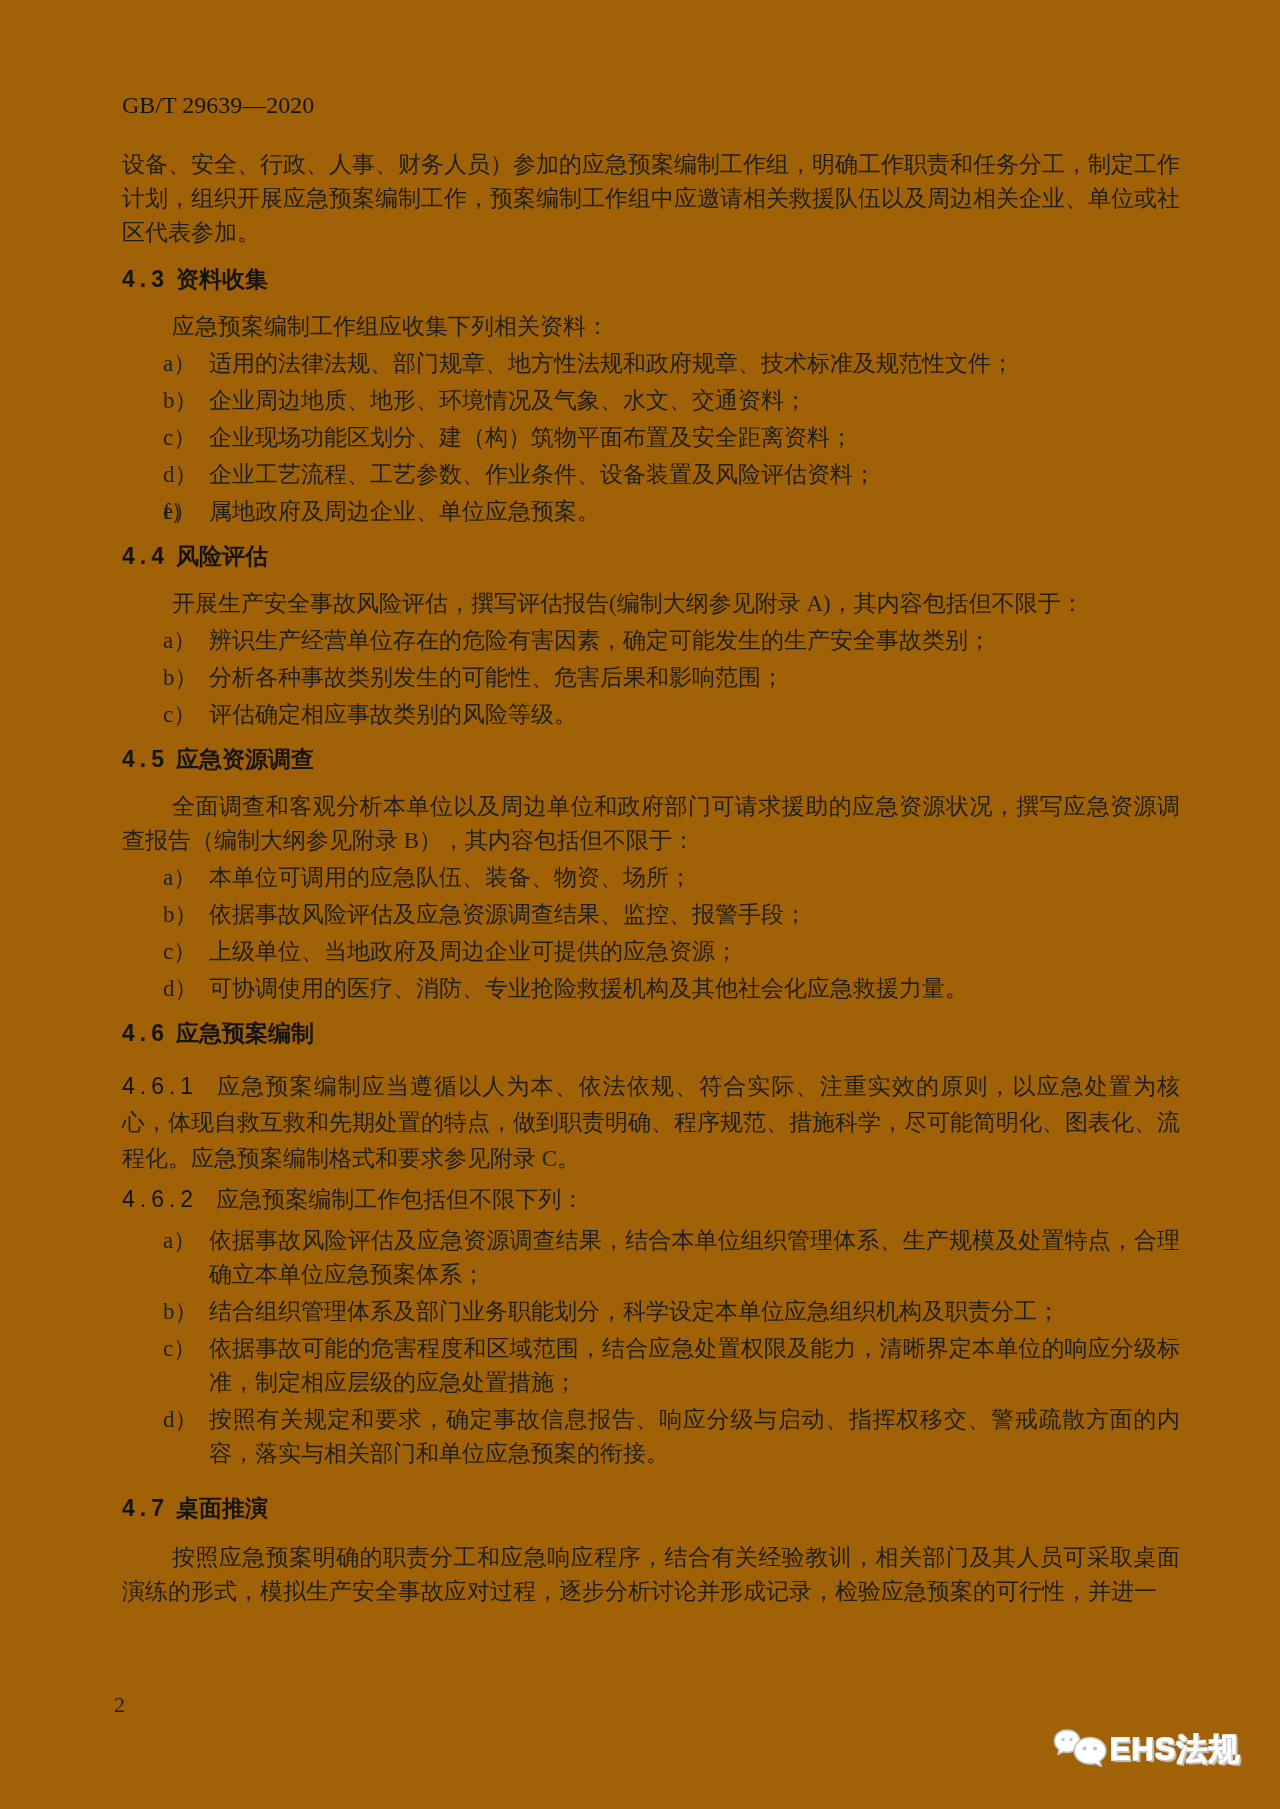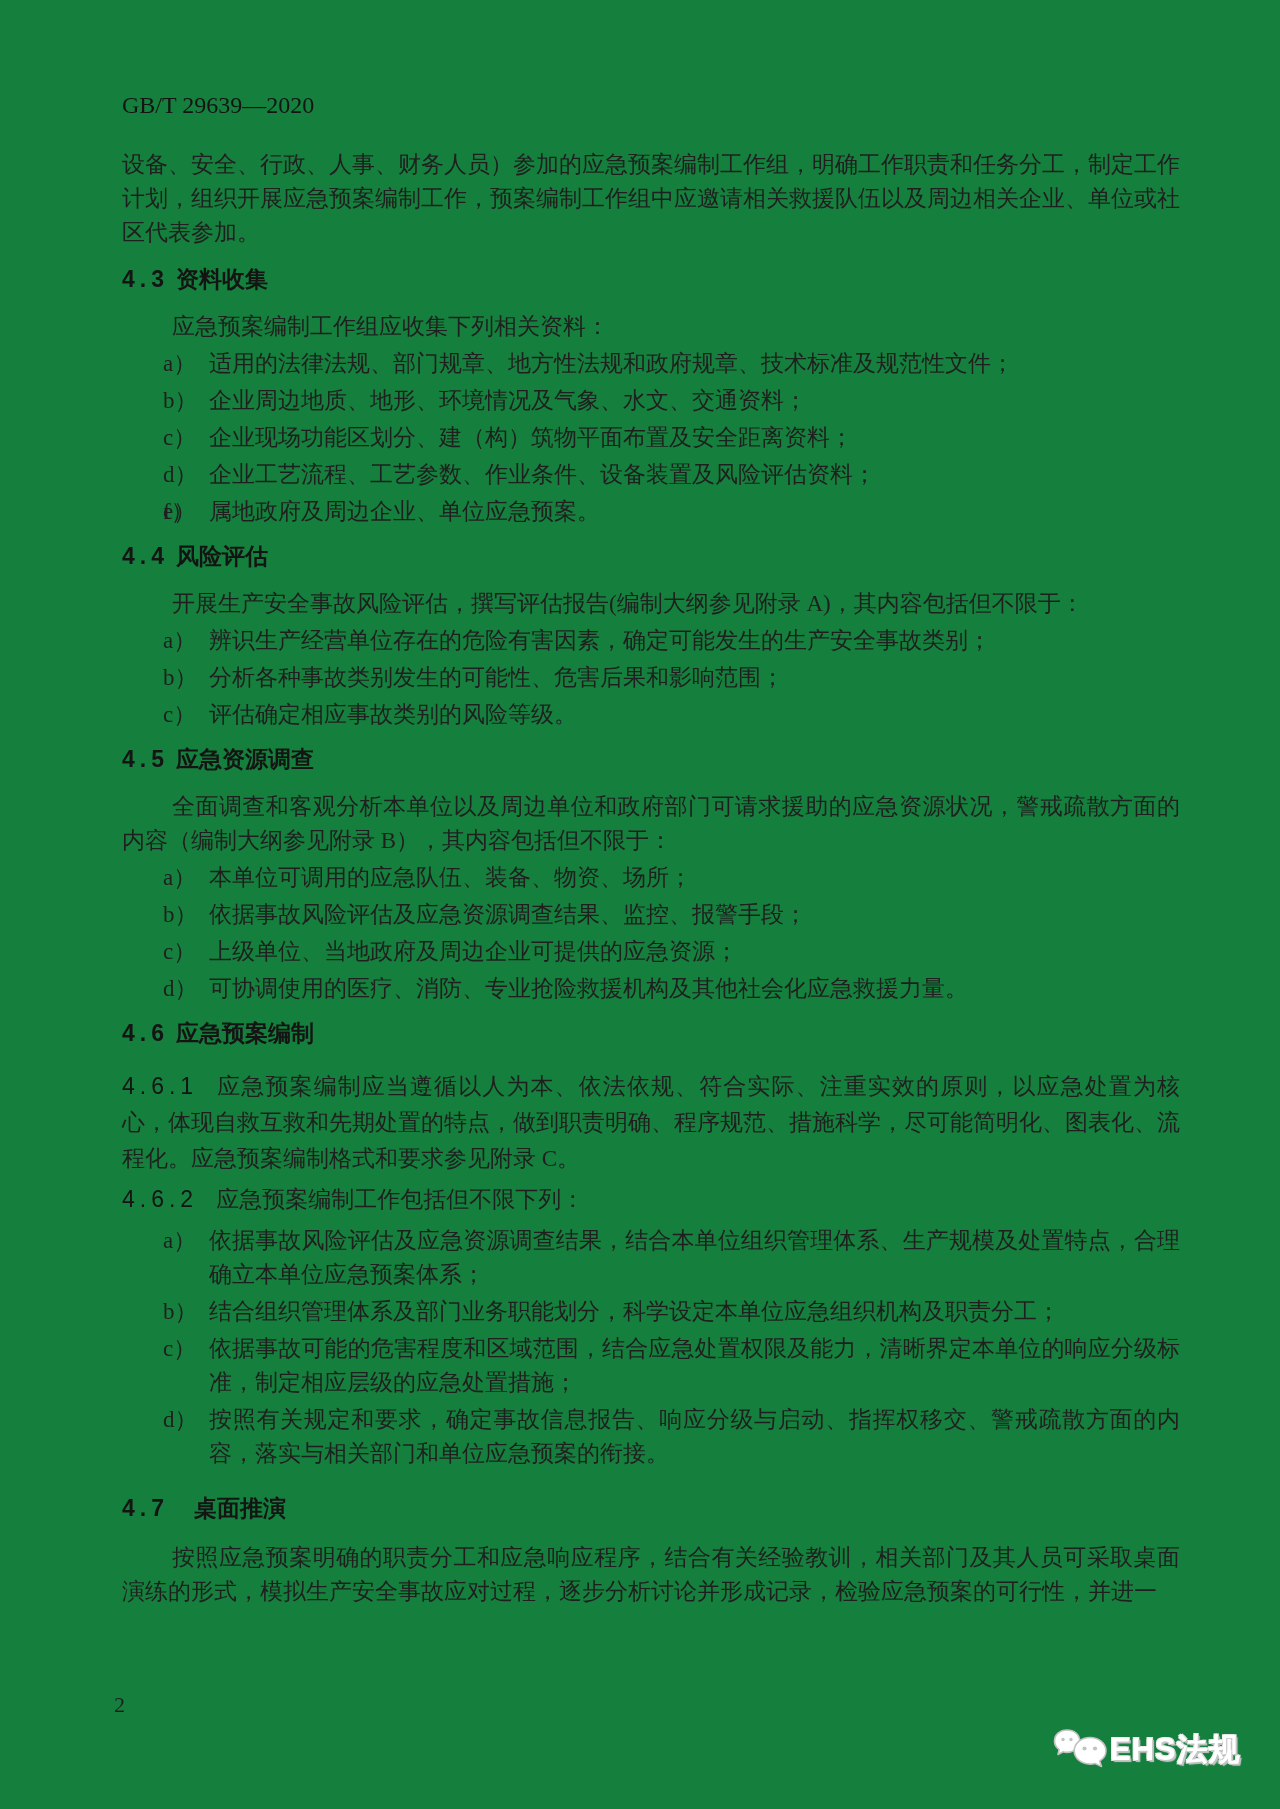--- a/index.html
+++ b/index.html
@@ -1,19 +1,19 @@
 <!DOCTYPE html>
 <html lang="zh"><head>
 <meta charset="utf-8">
 <style>
   html,body { margin:0; padding:0; background:#ffffff; }
   .page {
     position:relative;
     width:1280px; height:1809px;
-    background:#15803d;
+    background:#a16207;
     color:#1f1f1f;
     font-family:"Liberation Serif","DejaVu Serif",serif;
     font-size:23px;
     overflow:hidden;
   }
   .content { padding:92px 100px 0 122px; }
 
   .doc-number {
     font-size:24px; line-height:26px; color:#141414;
     font-family:"Liberation Serif","DejaVu Serif",serif;
@@ -24,21 +24,21 @@
   .p1 { margin-top:30px; }
   .indent { text-indent:50px; }
 
   .section-heading {
     display:flex; align-items:flex-start;
     margin:12px 0 0 0;
     font-family:"Liberation Sans","DejaVu Sans",sans-serif;
     font-weight:700; font-size:23px; line-height:30px; color:#141414;
   }
   .section-heading.mt-md { margin-top:14px; }
-  .section-heading.mt-lg { margin-top:22px;gap:18px; }
+  .section-heading.mt-lg { margin-top:22px; }
   .h-num { min-width:54px; letter-spacing:5px; font-weight:600; }
 
   .intro { margin-top:16px; }
 
   .item {
     position:relative;
     padding-left:87px;
     margin-top:3px;
     text-align:justify; line-height:34px;
   }
@@ -103,21 +103,21 @@
     <div class="items">
       <p class="item"><span class="marker">a）</span><span>辨识生产经营单位存在的危险有害因素，确定可能发生的生产安全事故类别；</span></p>
       <p class="item"><span class="marker">b）</span><span>分析各种事故类别发生的可能性、危害后果和影响范围；</span></p>
       <p class="item"><span class="marker">c）</span><span>评估确定相应事故类别的风险等级。</span></p>
     </div>
 
     <h2 class="section-heading">
       <span class="h-num">4.5</span>
       <span class="h-title">应急资源调查</span>
     </h2>
-    <p class="para intro indent">全面调查和客观分析本单位以及周边单位和政府部门可请求援助的应急资源状况，警戒疏散方面的内容（编制大纲参见附录 B），其内容包括但不限于：</p>
+    <p class="para intro indent">全面调查和客观分析本单位以及周边单位和政府部门可请求援助的应急资源状况，撰写应急资源调查报告（编制大纲参见附录 B），其内容包括但不限于：</p>
     <div class="items">
       <p class="item"><span class="marker">a）</span><span>本单位可调用的应急队伍、装备、物资、场所；</span></p>
       <p class="item"><span class="marker">b）</span><span>依据事故风险评估及应急资源调查结果、监控、报警手段；</span></p>
       <p class="item"><span class="marker">c）</span><span>上级单位、当地政府及周边企业可提供的应急资源；</span></p>
       <p class="item"><span class="marker">d）</span><span>可协调使用的医疗、消防、专业抢险救援机构及其他社会化应急救援力量。</span></p>
     </div>
 
     <h2 class="section-heading">
       <span class="h-num">4.6</span>
       <span class="h-title">应急预案编制</span>

